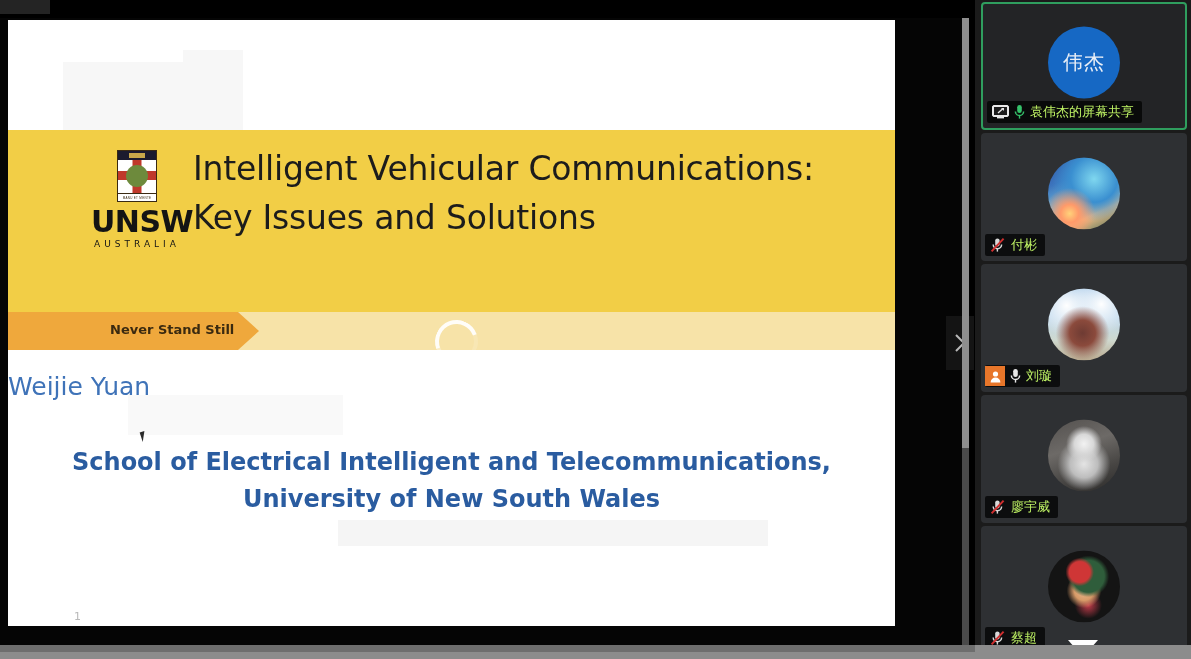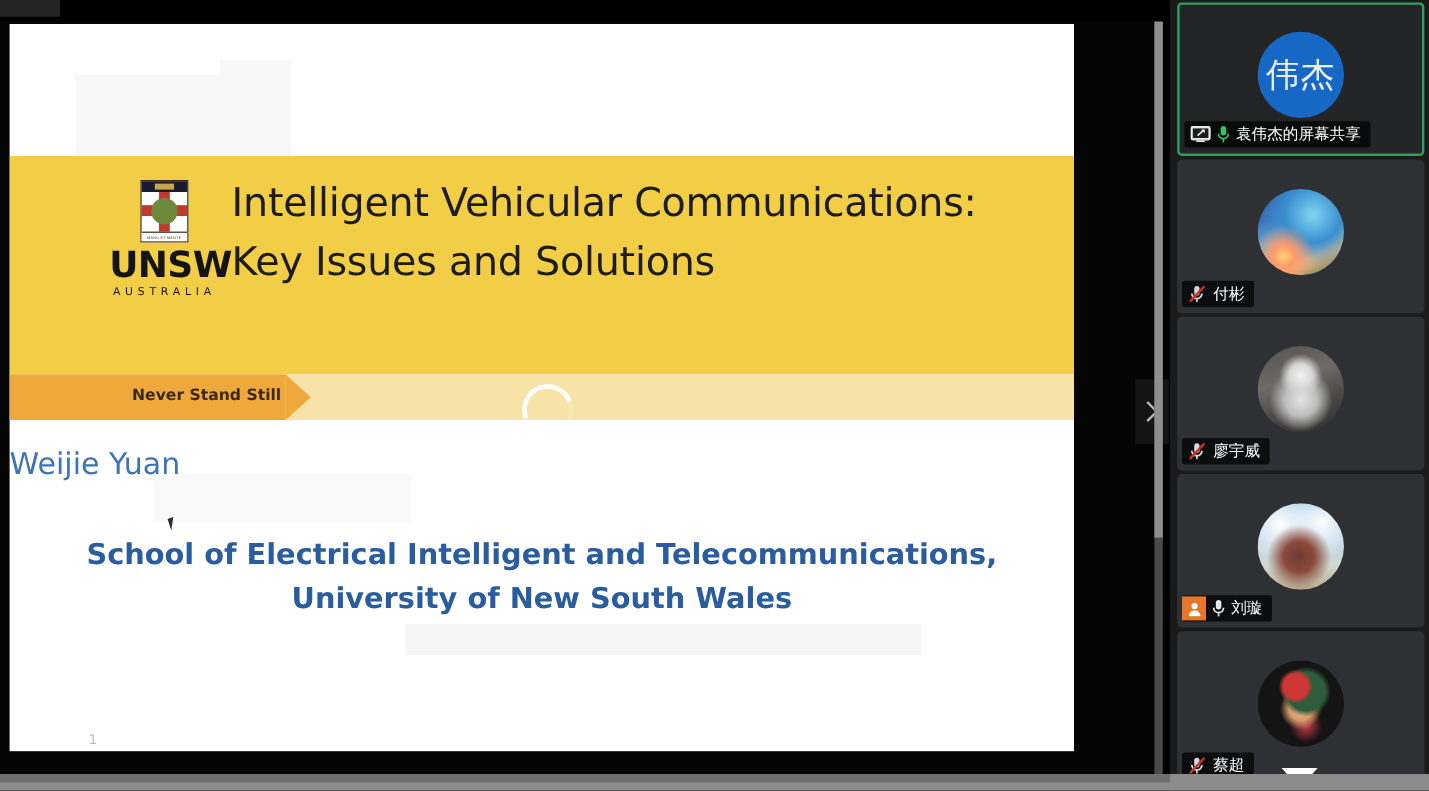--- a/index.html
+++ b/index.html
@@ -217,21 +217,21 @@
   .avatar {
     position:absolute; left:50%; top:50%;
     transform:translate(-50%,-55%);
     width:72px; height:72px; border-radius:50%;
     overflow:hidden;
   }
   .avatar.initials {
     background:#1668c4;
     display:flex; align-items:center; justify-content:center;
     font-family:"DejaVu Sans", sans-serif;
-    font-size:28px; color:#e8eef6; letter-spacing:1px;
+    font-size:20px; color:#e8eef6; letter-spacing:1px;
   }
   
   .av-nebula {
     background:
       radial-gradient(circle at 30% 78%, #ffd27a 0%, #ff9a6a 12%, rgba(255,154,106,0) 34%),
       radial-gradient(circle at 64% 30%, #7fd7ef 0%, #3a8fd0 34%, rgba(58,143,208,0) 62%),
       linear-gradient(155deg, #2f4f9e 0%, #3c74bd 28%, #6fb7d8 52%, #efc08a 74%, #4a6a52 100%);
   }
   
   .av-sky {
@@ -260,21 +260,21 @@
 
   .label-chip {
     position:absolute; left:4px; bottom:5px;
     display:flex; align-items:center; gap:5px;
     height:22px; padding:0 8px 0 5px;
     background:rgba(0,0,0,.72);
     border-radius:2px;
   }
   .label-chip .nm {
     font-family:"DejaVu Sans", sans-serif;
-    font-size:13px; color:#ffffff; white-space:nowrap;
+    font-size:13px; color:#bef264; white-space:nowrap;
   }
 
   
   .host-badge {
     width:20px; height:20px; background:#e8762a;
     display:flex; align-items:center; justify-content:center;
     flex:0 0 auto;
     margin-left:-5px;
   }
 
@@ -381,33 +381,20 @@
     <div class="tile">
       <div class="avatar av-nebula"></div>
       <div class="label-chip">
         <svg class="icon" width="16" height="16" viewBox="0 0 16 16">
           <rect x="5.2" y="1.4" width="4.4" height="8" rx="2.2" fill="#d9d9d9"></rect>
           <path d="M3.2 7.6 a4.2 4.2 0 0 0 8.4 0" fill="none" stroke="#d9d9d9" stroke-width="1.5"></path>
           <rect x="6.7" y="11.6" width="1.4" height="3" fill="#d9d9d9"></rect>
           <path d="M1.6 14.4 L13.6 1.6" stroke="#d02f2f" stroke-width="2"></path>
         </svg>
         <span class="nm">付彬</span>
-      </div>
-    </div>
-
-    <div class="tile">
-      <div class="avatar av-astro"></div>
-      <div class="label-chip">
-        <svg class="icon" width="16" height="16" viewBox="0 0 16 16">
-          <rect x="5.2" y="1.4" width="4.4" height="8" rx="2.2" fill="#d9d9d9"></rect>
-          <path d="M3.2 7.6 a4.2 4.2 0 0 0 8.4 0" fill="none" stroke="#d9d9d9" stroke-width="1.5"></path>
-          <rect x="6.7" y="11.6" width="1.4" height="3" fill="#d9d9d9"></rect>
-          <path d="M1.6 14.4 L13.6 1.6" stroke="#d02f2f" stroke-width="2"></path>
-        </svg>
-        <span class="nm">廖宇威</span>
       </div>
     </div>
 
     <div class="tile">
       <div class="avatar av-sky"></div>
       <div class="label-chip">
         <span class="host-badge">
           <svg width="13" height="13" viewBox="0 0 13 13">
             <circle cx="6.5" cy="4" r="2.6" fill="#ffffff"></circle>
             <path d="M1.6 12.5 a4.9 4.9 0 0 1 9.8 0 Z" fill="#ffffff"></path>
@@ -416,20 +403,33 @@
         <svg class="icon" width="11" height="16" viewBox="0 0 11 16">
           <rect x="3.2" y="1" width="4.6" height="8" rx="2.3" fill="#e8e8e8"></rect>
           <path d="M1.4 7.4 a4.1 4.1 0 0 0 8.2 0" fill="none" stroke="#e8e8e8" stroke-width="1.5"></path>
           <rect x="4.8" y="11.4" width="1.4" height="3.2" fill="#e8e8e8"></rect>
         </svg>
         <span class="nm">刘璇</span>
       </div>
     </div>
 
     <div class="tile">
+      <div class="avatar av-astro"></div>
+      <div class="label-chip">
+        <svg class="icon" width="16" height="16" viewBox="0 0 16 16">
+          <rect x="5.2" y="1.4" width="4.4" height="8" rx="2.2" fill="#d9d9d9"></rect>
+          <path d="M3.2 7.6 a4.2 4.2 0 0 0 8.4 0" fill="none" stroke="#d9d9d9" stroke-width="1.5"></path>
+          <rect x="6.7" y="11.6" width="1.4" height="3" fill="#d9d9d9"></rect>
+          <path d="M1.6 14.4 L13.6 1.6" stroke="#d02f2f" stroke-width="2"></path>
+        </svg>
+        <span class="nm">廖宇威</span>
+      </div>
+    </div>
+
+    <div class="tile">
       <div class="avatar av-cartoon"></div>
       <div class="label-chip">
         <svg class="icon" width="16" height="16" viewBox="0 0 16 16">
           <rect x="5.2" y="1.4" width="4.4" height="8" rx="2.2" fill="#d9d9d9"></rect>
           <path d="M3.2 7.6 a4.2 4.2 0 0 0 8.4 0" fill="none" stroke="#d9d9d9" stroke-width="1.5"></path>
           <rect x="6.7" y="11.6" width="1.4" height="3" fill="#d9d9d9"></rect>
           <path d="M1.6 14.4 L13.6 1.6" stroke="#d02f2f" stroke-width="2"></path>
         </svg>
         <span class="nm">蔡超</span>
       </div>

